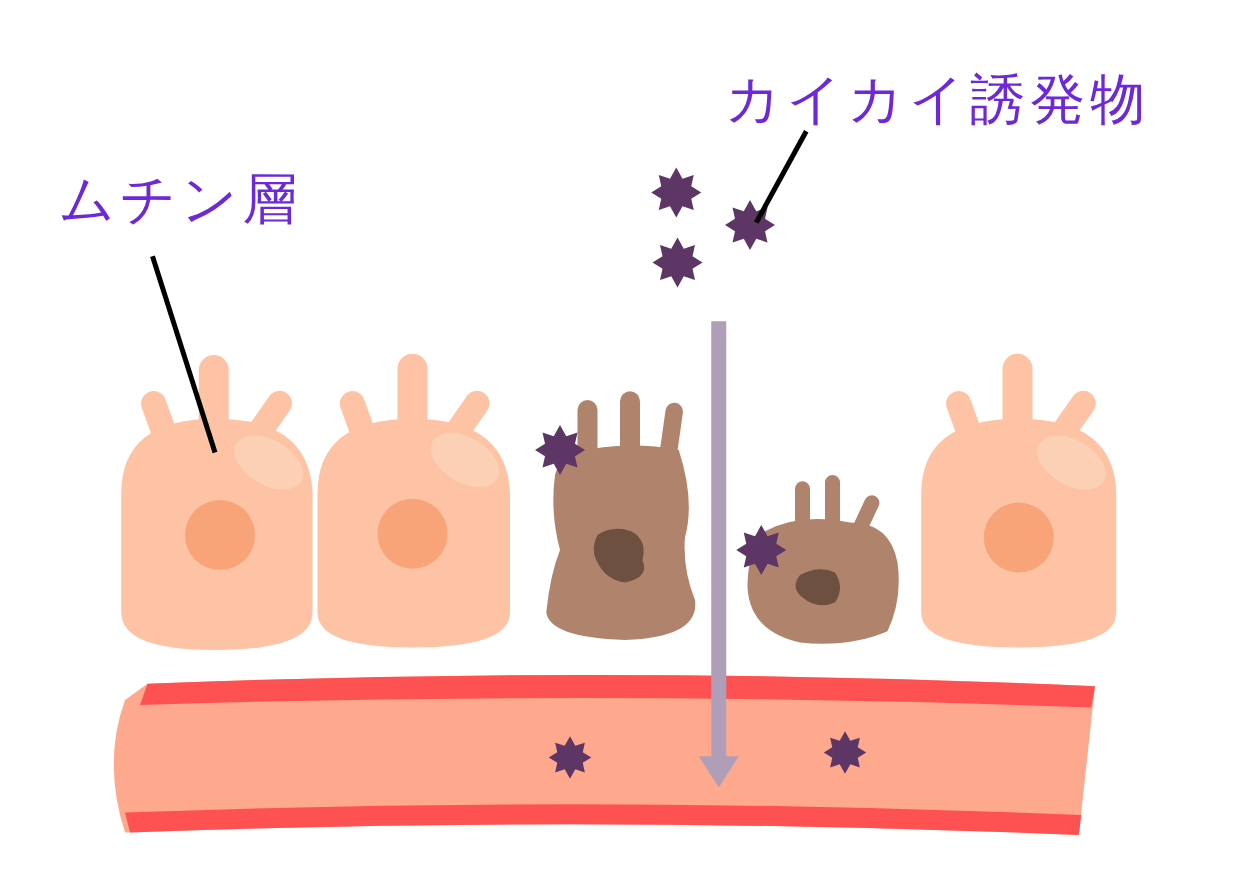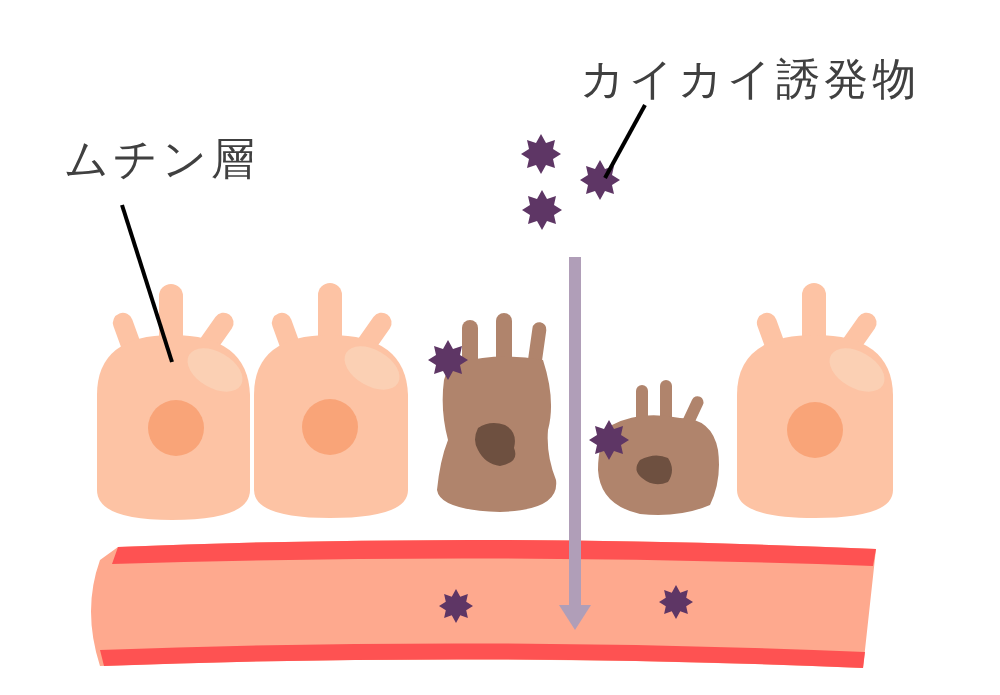--- a/index.html
+++ b/index.html
@@ -1,25 +1,25 @@
 <!DOCTYPE html>
 <html><head>
 <meta charset="utf-8">
 <style>
   html, body { margin: 0; padding: 0; background: #ffffff; }
   body { width: 1000px; height: 695px; position: relative; overflow: hidden; }
   .label {
     position: absolute;
     font-family: "DejaVu Sans", sans-serif;
     font-size: 44px;
-    color: #404040;
+    color: #6d28d9;
     white-space: nowrap;
     letter-spacing: 4px;
   }
-  #lbl-mucin { left: 64px; top: 130px; text-align: right; }
+  #lbl-mucin { left: 47px; top: 130px; text-align: right; }
   #lbl-itch { left: 580px; top: 50px; }
   svg.diagram { position: absolute; left: 0; top: 0; }
 </style>
 </head>
 <body>
 
 <div class="label" id="lbl-mucin">ムチン層</div>
 <div class="label" id="lbl-itch">カイカイ誘発物</div>
 
 <svg class="diagram" width="1000" height="695" viewBox="0 0 1000 695">

